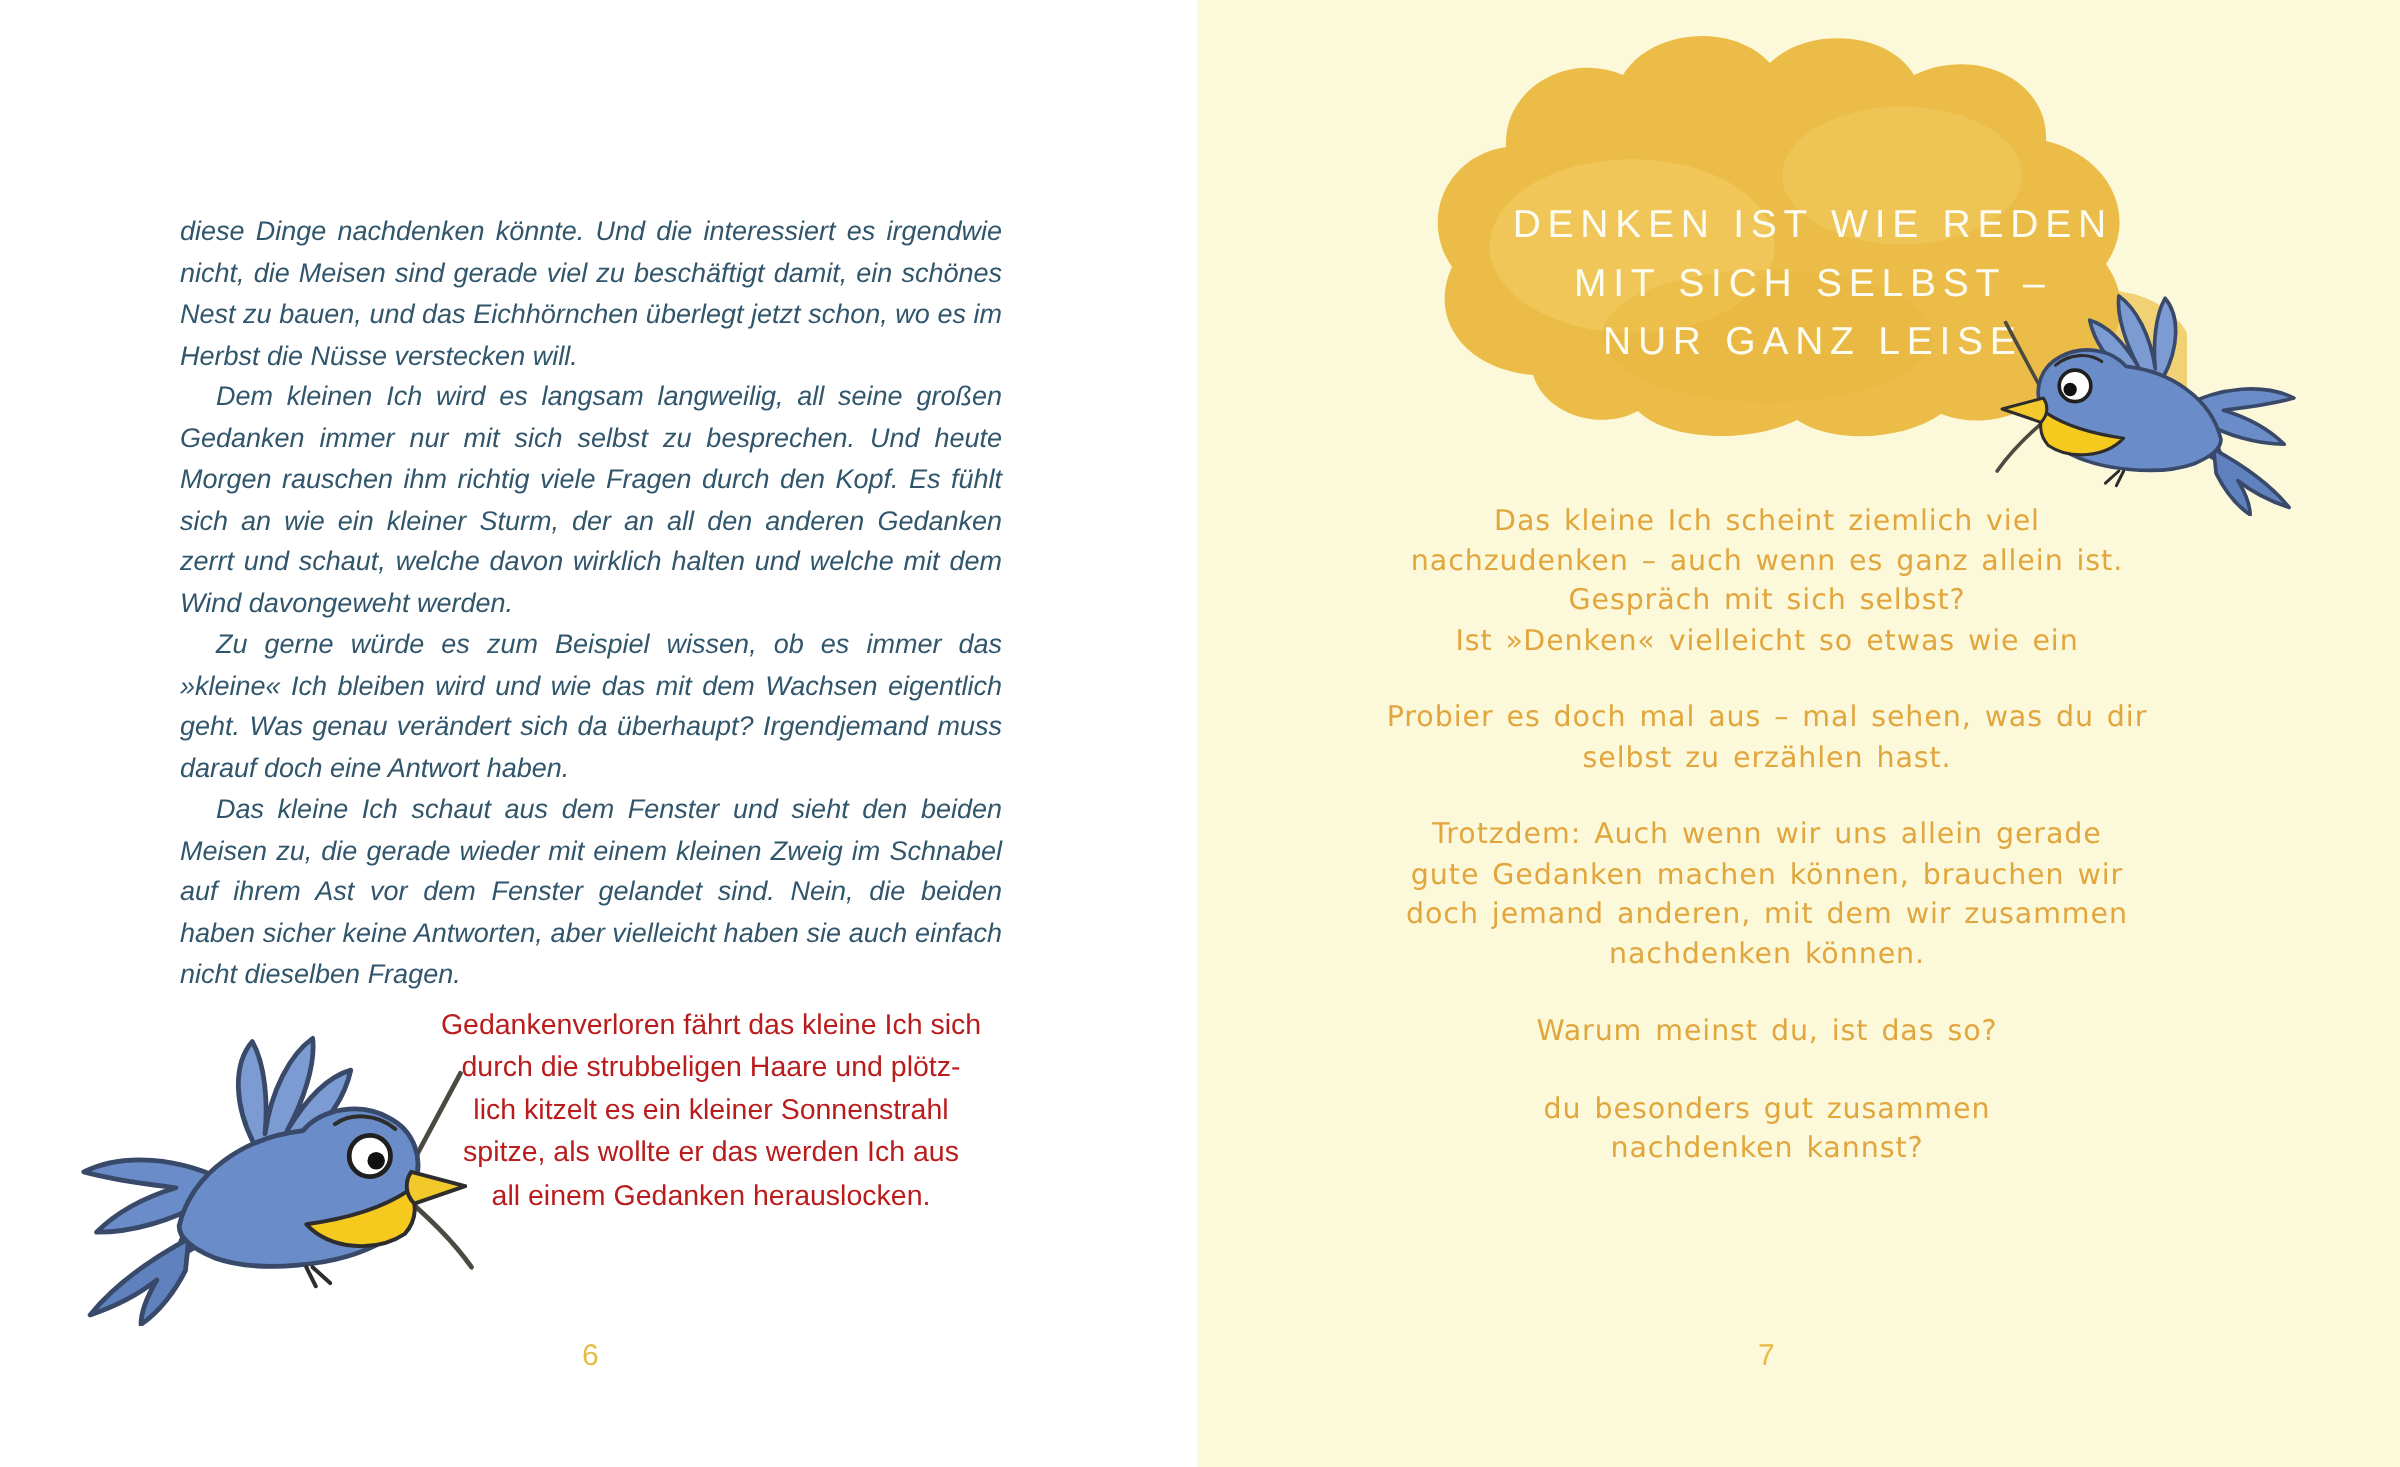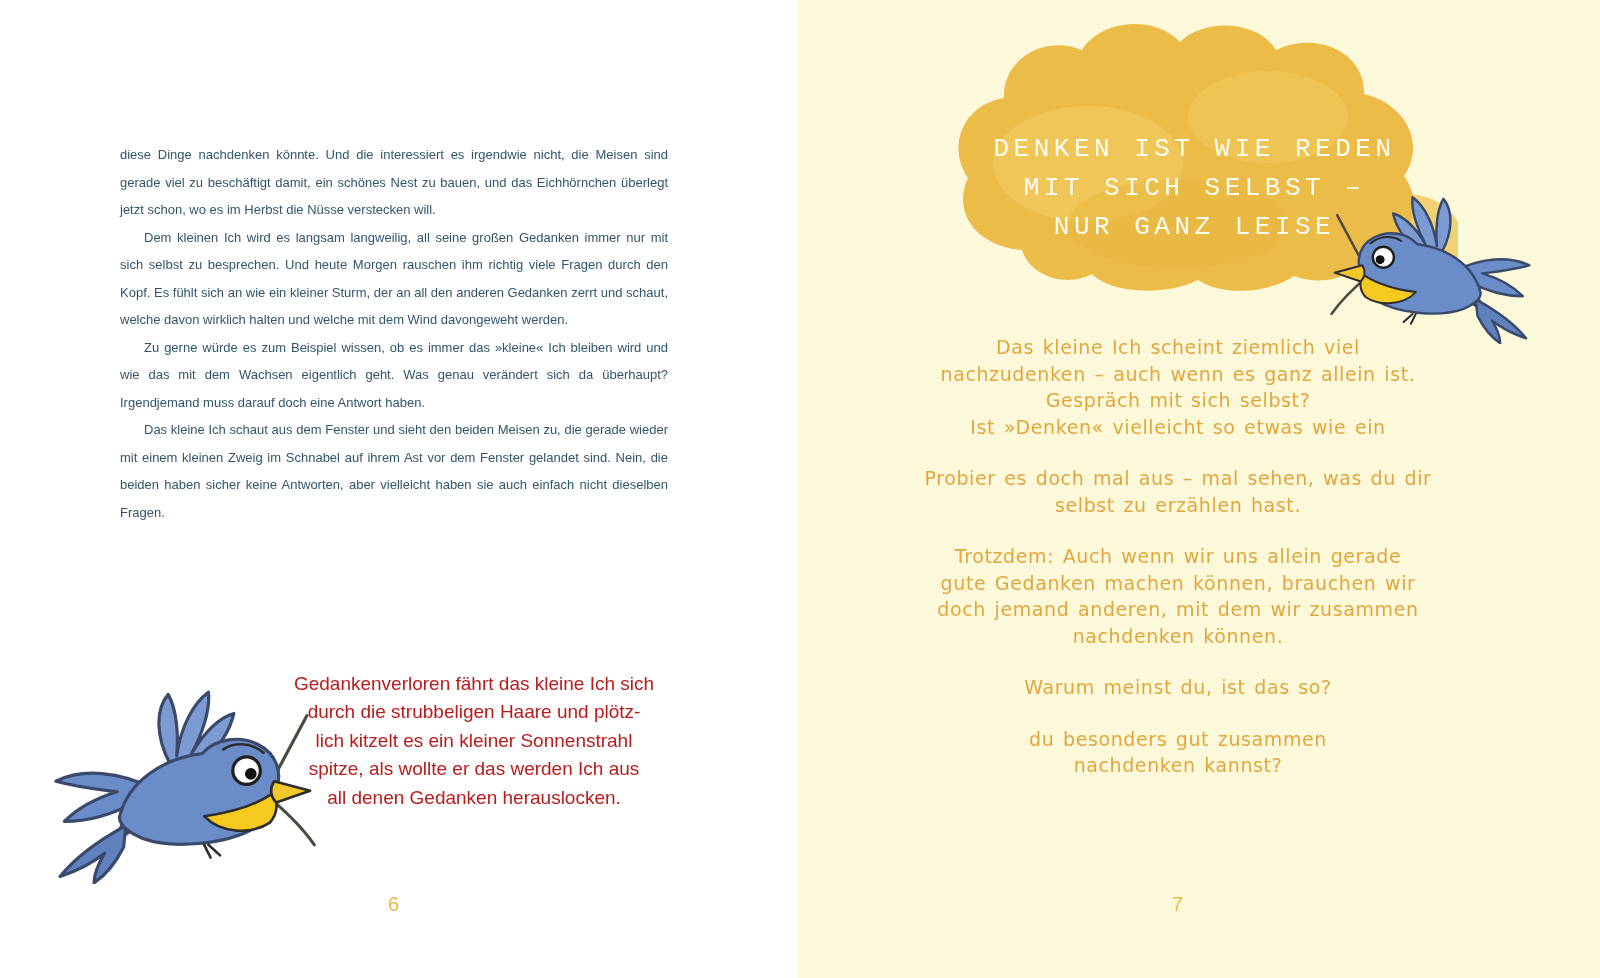--- a/index.html
+++ b/index.html
@@ -4,40 +4,40 @@
 <style>
   html,body{margin:0;padding:0;background:#e8e8e8;}
   .spread{position:relative;width:1600px;height:978px;overflow:hidden;
           font-family:"Liberation Sans",sans-serif;}
   .page{position:absolute;top:0;height:978px;}
   .page-left{left:0;width:798px;background:#ffffff;}
   .page-right{left:798px;width:802px;background:#fcf8da;}
 
   
   .body-col{position:absolute;left:120px;top:141px;width:548px;
-            color:#31566c;font-size:13px;line-height:27.5px;
-            text-align:justify;}
+            color:#31566c;font-size:18px;line-height:27.5px;
+            text-align:justify;font-style:italic;}
   .body-col p{margin:0;}
   .body-col p.indent{text-indent:24px;}
 
   .closing{position:absolute;left:278px;top:670px;width:392px;
            color:#b91c1c;font-size:19px;line-height:28.4px;text-align:center;}
   .closing div{white-space:nowrap;}
 
   .pagenum{position:absolute;top:893px;font-size:20px;color:#e8bb45;
            text-align:center;letter-spacing:1px;}
   .pagenum-left{left:120px;width:548px;}
   .pagenum-right{left:100px;width:560px;}
 
   
   .cloud-wrap{position:absolute;left:140px;top:12px;width:520px;height:290px;}
   .cloud-wrap svg{position:absolute;left:0;top:0;}
-  .cloud-title{position:absolute;left:4px;top:118px;width:505px;text-align:center;
+  .cloud-title{position:absolute;left:18px;top:118px;width:505px;text-align:center;
                color:#fdfcf2;font-size:26px;line-height:39px;letter-spacing:4.5px;
-               font-family:Liberation Mono, monospace;}
+               font-family:Liberation Sans, sans-serif;}
   .cloud-title div{white-space:nowrap;}
 
   .prompts{position:absolute;left:100px;top:334px;width:560px;text-align:center;
            color:#e1a73e;font-size:19px;line-height:26.5px;letter-spacing:0.6px;
            word-spacing:2px;font-family:"DejaVu Sans",sans-serif;}
   .prompts .block{margin:0 0 25px 0;}
   .prompts .block div{white-space:nowrap;}
 
   .bird{position:absolute;}
   .bird-left{left:44px;top:688px;width:278px;height:196px;}
@@ -84,21 +84,21 @@
       <p class="indent">Dem kleinen Ich wird es langsam langweilig, all seine großen Gedanken immer nur mit sich selbst zu besprechen. Und heute Morgen rauschen ihm richtig viele Fragen durch den Kopf. Es fühlt sich an wie ein kleiner Sturm, der an all den anderen Gedanken zerrt und schaut, welche davon wirklich halten und welche mit dem Wind davongeweht werden.</p>
       <p class="indent">Zu gerne würde es zum Beispiel wissen, ob es immer das »kleine« Ich bleiben wird und wie das mit dem Wachsen eigentlich geht. Was genau verändert sich da überhaupt? Irgendjemand muss darauf doch eine Antwort haben.</p>
       <p class="indent">Das kleine Ich schaut aus dem Fenster und sieht den beiden Meisen zu, die gerade wieder mit einem kleinen Zweig im Schnabel auf ihrem Ast vor dem Fenster gelandet sind. Nein, die beiden haben sicher keine Antworten, aber vielleicht haben sie auch einfach nicht dieselben Fragen.</p>
     </div>
 
     <div class="closing">
       <div>Gedankenverloren fährt das kleine Ich sich</div>
       <div>durch die strubbeligen Haare und plötz-</div>
       <div>lich kitzelt es ein kleiner Sonnenstrahl</div>
       <div>spitze, als wollte er das werden Ich aus</div>
-      <div>all denen Gedanken herauslocken.</div>
+      <div>all einem Gedanken herauslocken.</div>
     </div>
 
     <svg class="bird bird-left" viewBox="0 0 260 185">
       <use href="#bird-shape"></use>
     </svg>
 
     <div class="pagenum pagenum-left">6</div>
   </div>
 
   <div class="page page-right">

